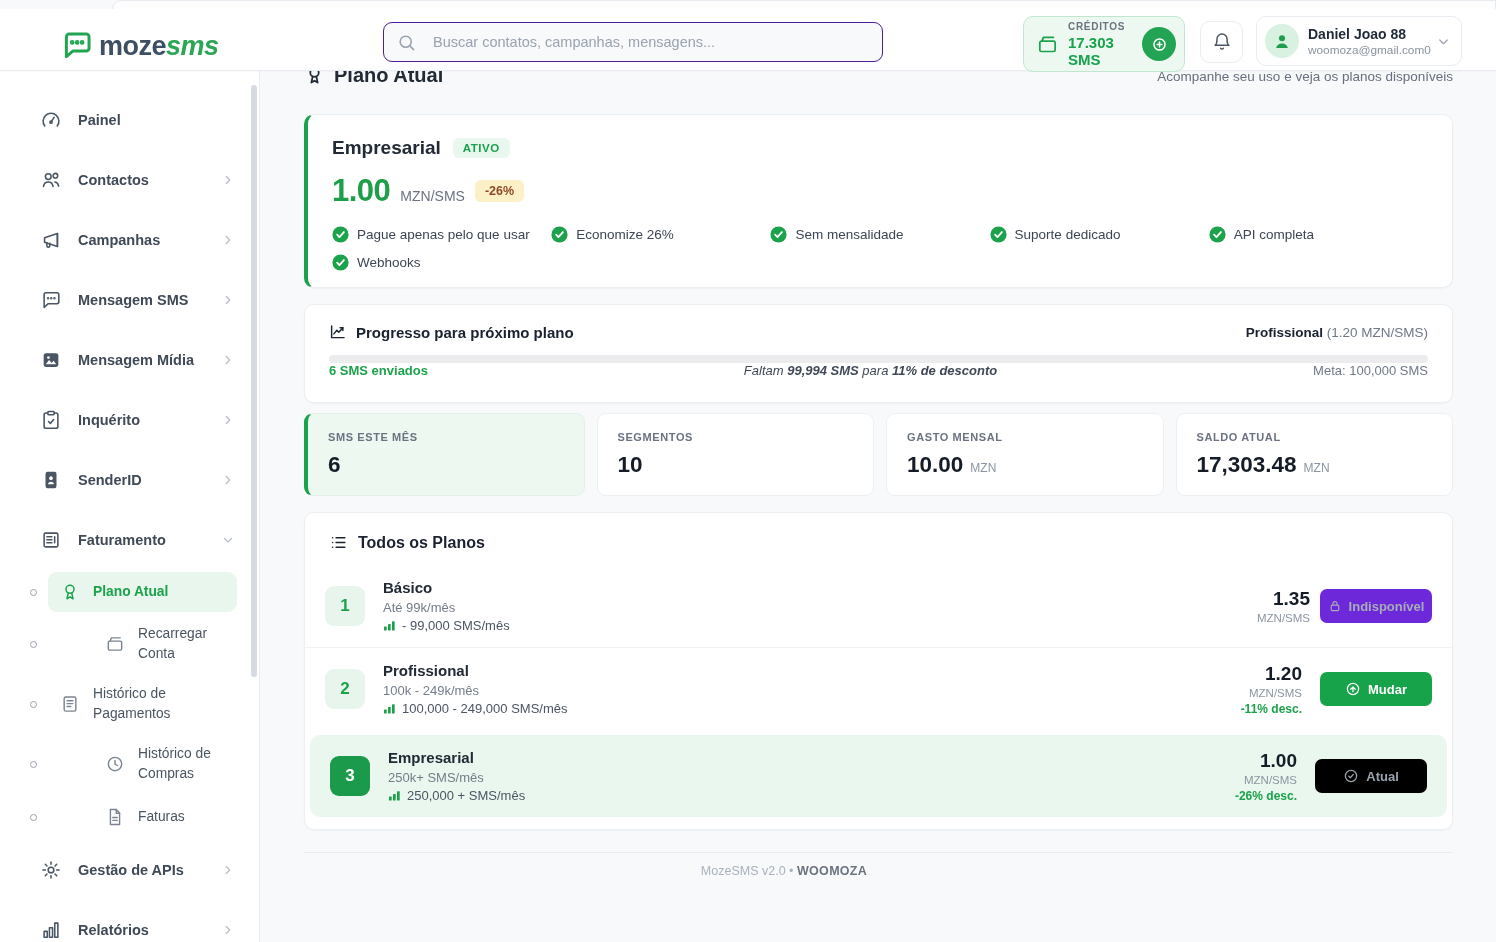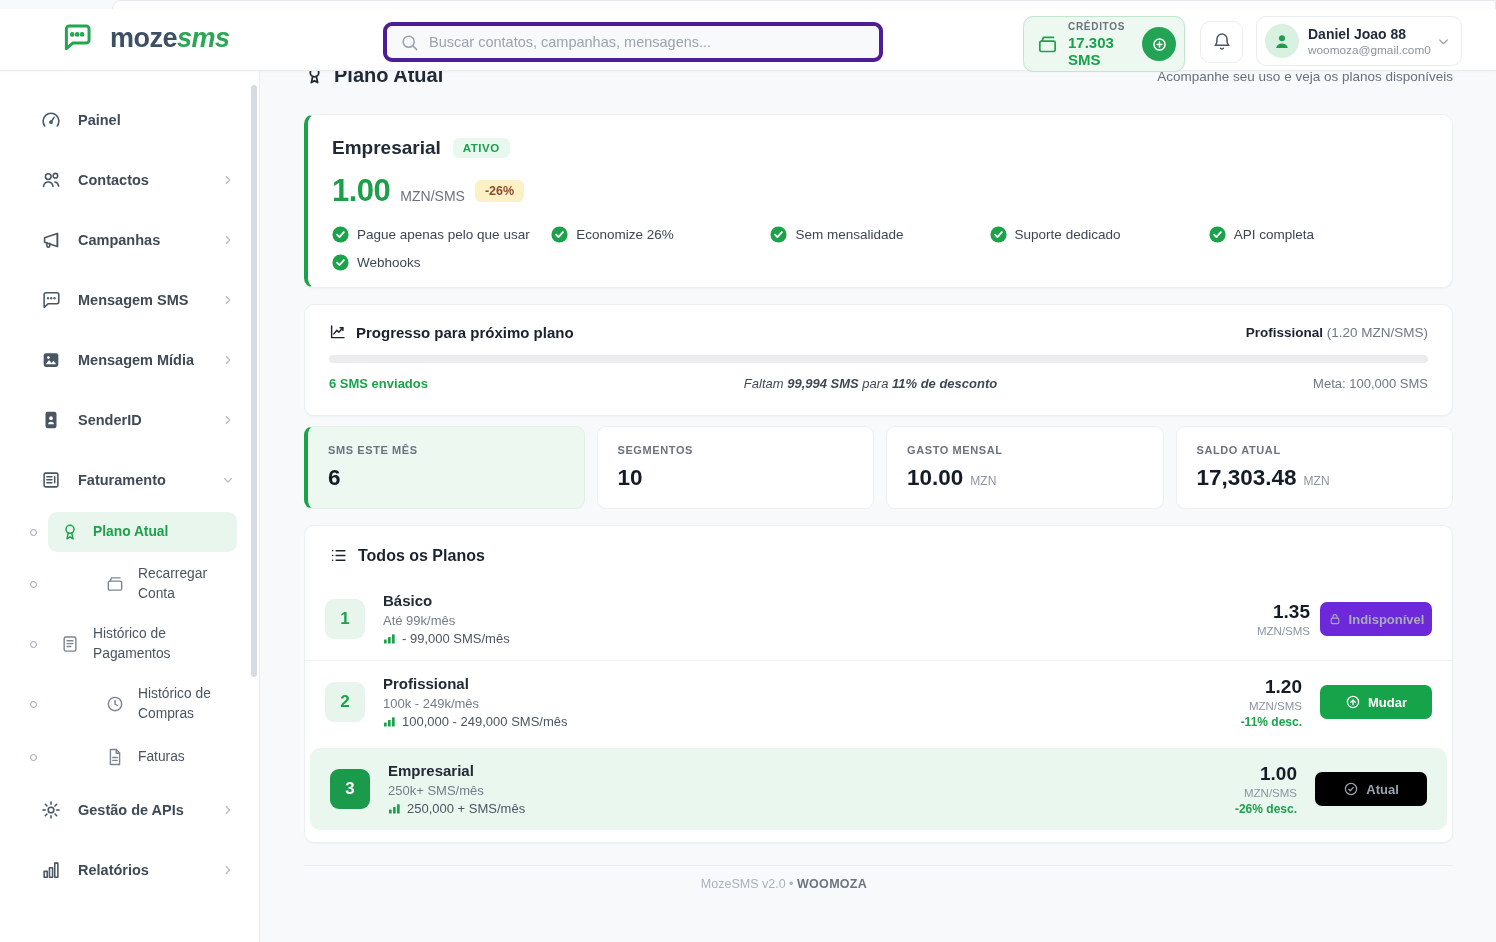--- a/index.html
+++ b/index.html
@@ -7,27 +7,27 @@
     font-family:"Liberation Sans", sans-serif; background:#f7f9fb; color:#1f2937; }
   svg { display:block; }
 
   
   .tab-artifact { position:fixed; top:0; left:112px; right:0; height:9px;
     border:1px solid #e7eaee; border-bottom:none; border-radius:10px 0 0 0; background:#fdfdfe; z-index:30; }
 
   
   .topbar { position:fixed; top:9px; left:0; right:0; height:62px; background:#fff;
     border-bottom:1px solid #e9edf2; box-shadow:0 1px 2px rgba(16,24,40,.03); z-index:20; }
-  .logo { position:absolute; left:60px; top:12px; display:flex; align-items:center; gap:16px; }
+  .logo { position:absolute; left:60px; top:20px; display:flex; align-items:center; gap:5px; }
   .logo-bubble { color:#22a552; }
   .logo-text { font-size:27px; font-weight:800; letter-spacing:-.5px; }
   .logo-moze { color:#3d4f63; }
   .logo-sms { color:#2aa654; font-style:italic; }
   .searchbox { position:absolute; left:383px; top:13px; width:500px; height:40px;
-    background:#f8f9fb; border:4px solid #4c1d95; border-radius:9px; display:flex; align-items:center; padding:0 13px; gap:10px; }
+    background:#f8f9fb; border:1px solid #4c1d95; border-radius:9px; display:flex; align-items:center; padding:0 13px; gap:17px; }
   .searchbox input { border:none; outline:none; background:transparent; flex:1;
     font-family:"Liberation Sans",sans-serif; font-size:14.5px; color:#374151; }
   .searchbox input::placeholder { color:#9aa3b0; }
   .search-ic { color:#9aa3b0; }
   .credits-chip { position:absolute; left:1023px; top:7px; width:162px; height:56px;
     background:#ecf8f0; border:1px solid #c0e6cd; border-radius:10px; display:flex; align-items:center; padding:0 8px 0 12px; gap:9px; cursor:pointer; }
   .credits-chip .wallet-ic { color:#1ca24b; }
   .credits-txt { flex:1; }
   .credits-label { font-size:10px; letter-spacing:.7px; color:#6b7280; font-weight:600; }
   .credits-value { font-size:15px; font-weight:800; color:#18a24b; margin-top:2px; }
@@ -89,21 +89,21 @@
   .feature { display:flex; align-items:center; gap:8px; font-size:13.5px; color:#3c4653; }
 
   
   .progress-card { margin-top:16px; padding:18px 24px 24px; }
   .progress-head { display:flex; align-items:center; }
   .progress-title { display:flex; align-items:center; gap:9px; font-size:15px; font-weight:800; color:#1a2230; }
   .progress-next { margin-left:auto; font-size:13.5px; color:#6f7986; }
   .progress-next b { color:#1a2230; font-weight:700; }
   .pbar { margin-top:14px; height:8px; background:#ececee; border-radius:4px; overflow:hidden; }
   .pbar-fill { height:100%; background:#1ca24b; border-radius:4px; }
-  .progress-labels { display:flex; align-items:center; margin-top:13px; font-size:13px; }
+  .progress-labels { display:flex; align-items:center; font-size:13px; }
   .pl-left { color:#1ca24b; font-weight:700; }
   .pl-mid { flex:1; text-align:center; font-style:italic; color:#3f4956; }
   .pl-mid b { font-weight:800; }
   .pl-right { color:#6f7986; }
 
   
   .stats { display:flex; gap:12px; margin-top:10px; }
   .stat { flex:1; background:#fff; border:1px solid #edf0f3; border-radius:9px; padding:17px 20px; }
   .stat.first { background:#edf8f1; border-color:#e2f1e7; border-left:4px solid #1ca24b; }
   .stat-label { font-size:11px; letter-spacing:.6px; color:#6b7280; font-weight:600; }
@@ -293,20 +293,35 @@
       </svg>
       </span>
     <span class="nlabel">Mensagem Mídia</span>
     <span class="chev">
         <svg width="14" height="14" viewBox="0 0 24 24" fill="none" stroke="currentColor" stroke-width="2.2" stroke-linecap="round" stroke-linejoin="round">
           <path d="m9 6 6 6-6 6"></path>
         </svg>
       </span>
   </div>
 
+  <div class="nav-item">
+    <span class="nicon">
+      <svg width="22" height="22" viewBox="0 0 24 24" fill="none" stroke="currentColor" stroke-width="1.7" stroke-linejoin="round" stroke-linecap="round">
+        <rect x="8.5" y="2.8" width="7" height="3.4" rx="1"></rect>
+        <path d="M15.5 4.4h2a2 2 0 0 1 2 2V19a2 2 0 0 1-2 2h-11a2 2 0 0 1-2-2V6.4a2 2 0 0 1 2-2h2"></path>
+        <path d="m9.3 13.7 2 2 3.6-4.2"></path>
+      </svg>
+      </span>
+    <span class="nlabel">Inquérito</span>
+    <span class="chev">
+        <svg width="14" height="14" viewBox="0 0 24 24" fill="none" stroke="currentColor" stroke-width="2.2" stroke-linecap="round" stroke-linejoin="round">
+          <path d="m9 6 6 6-6 6"></path>
+        </svg>
+      </span>
+  </div>
 
   <div class="nav-item">
     <span class="nicon">
       <svg width="22" height="22" viewBox="0 0 24 24">
         <rect x="6" y="3" width="12" height="18" rx="2.4" fill="currentColor"></rect>
         <circle cx="12" cy="10" r="2" fill="#fff"></circle>
           <path d="M8.7 16.6c.5-1.7 1.8-2.6 3.3-2.6s2.8.9 3.3 2.6z" fill="#fff"></path>
       </svg>
       </span>
     <span class="nlabel">SenderID</span>

